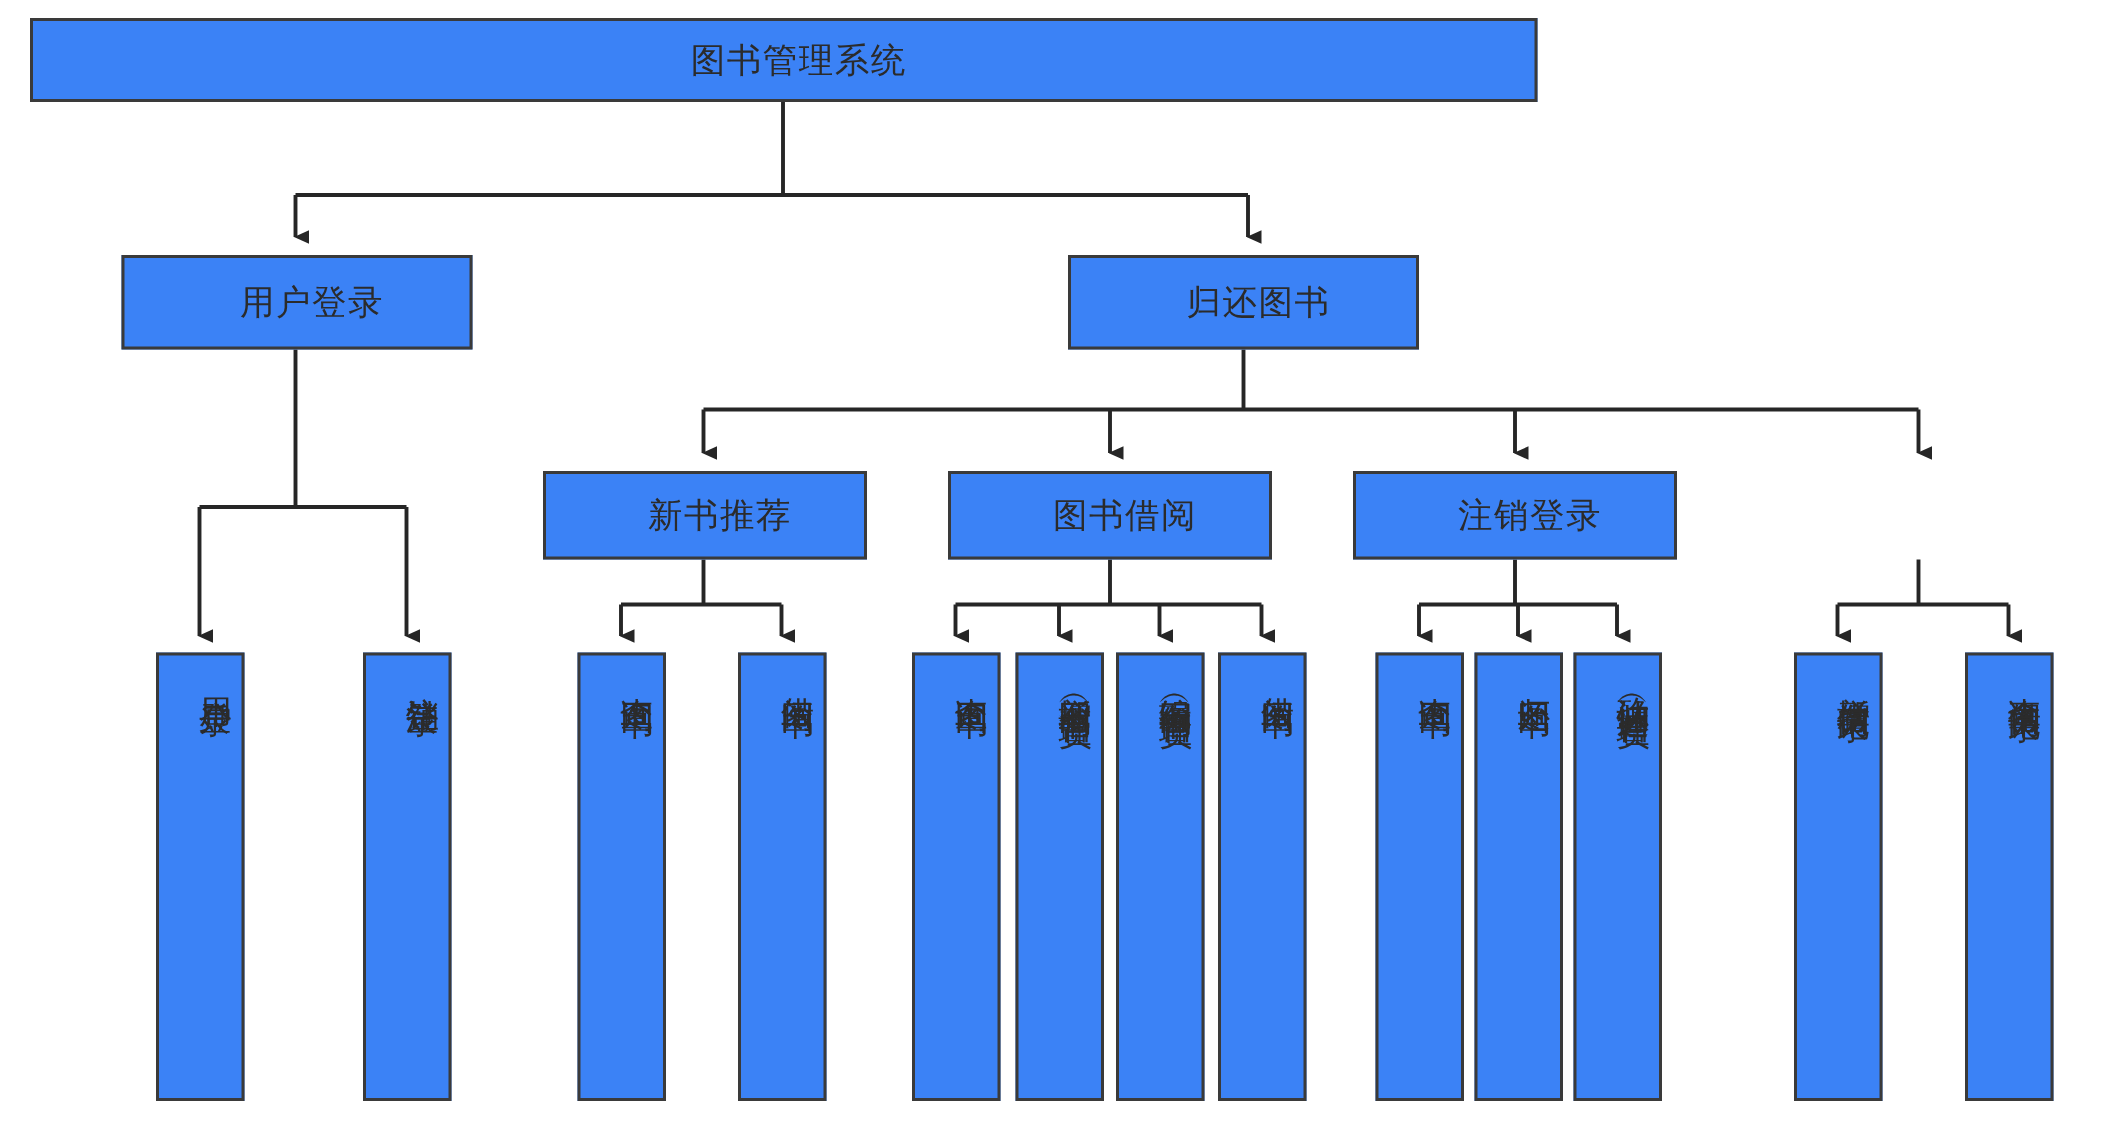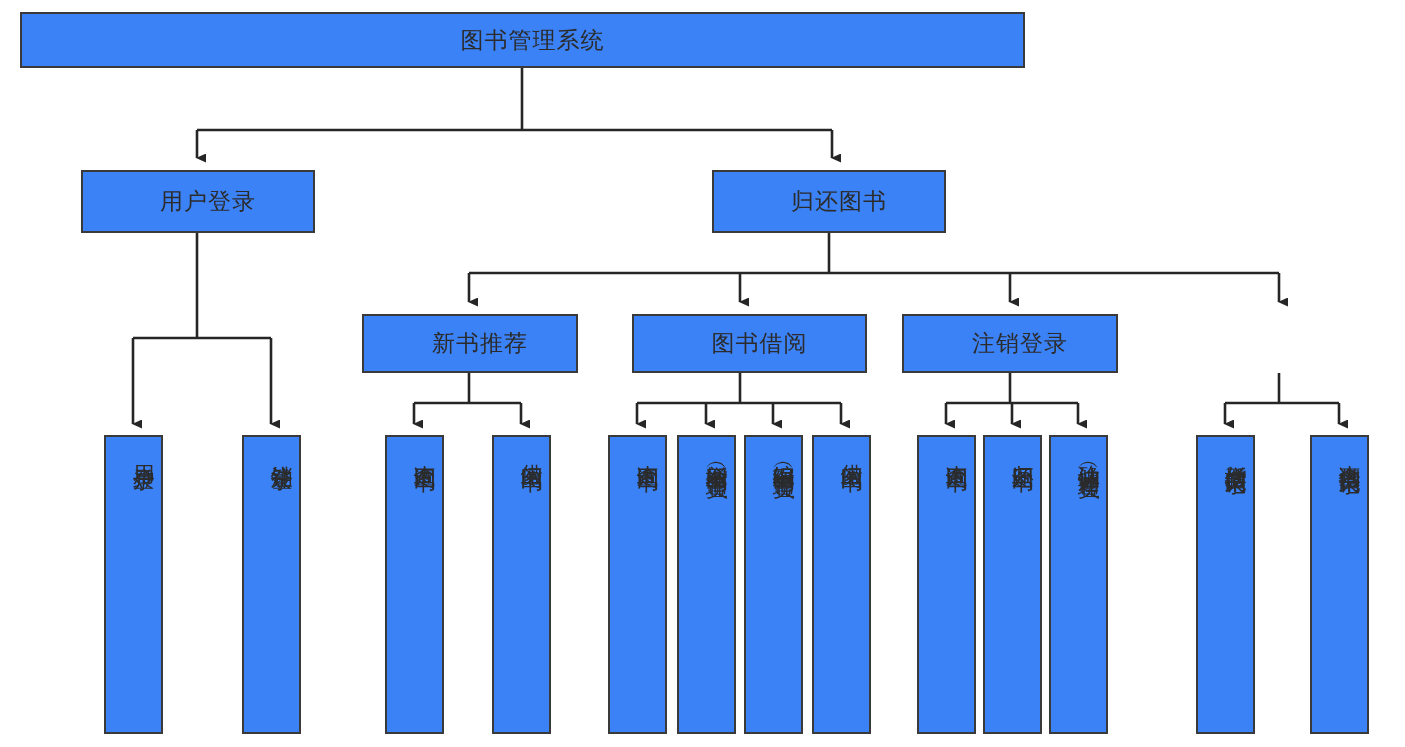--- a/index.html
+++ b/index.html
@@ -124,21 +124,21 @@
   <div class="node horiz" style="left:81px; top:170px; width:234px; height:63px;">
     <span>用户登录</span>
   </div>
   <div class="node horiz" style="left:712px; top:170px; width:234px; height:63px;">
     <span>归还图书</span>
   </div>
 
   <div class="node horiz" style="left:362px; top:314px; width:216px; height:59px;">
     <span>新书推荐</span>
   </div>
-  <div class="node horiz" style="left:632px; top:314px; width:235px; height:59px;">
+  <div class="node horiz" style="left:632px; top:314px; width:216px; height:59px;">
     <span>图书借阅</span>
   </div>
   <div class="node horiz" style="left:902px; top:314px; width:216px; height:59px;">
     <span>注销登录</span>
   </div>
 
   <div class="node vert" style="left:104px; top:435px; width:59px; height:299px;">
     <span class="vlabel">用户登录</span>
   </div>
   <div class="node vert" style="left:242px; top:435px; width:59px; height:299px;">

